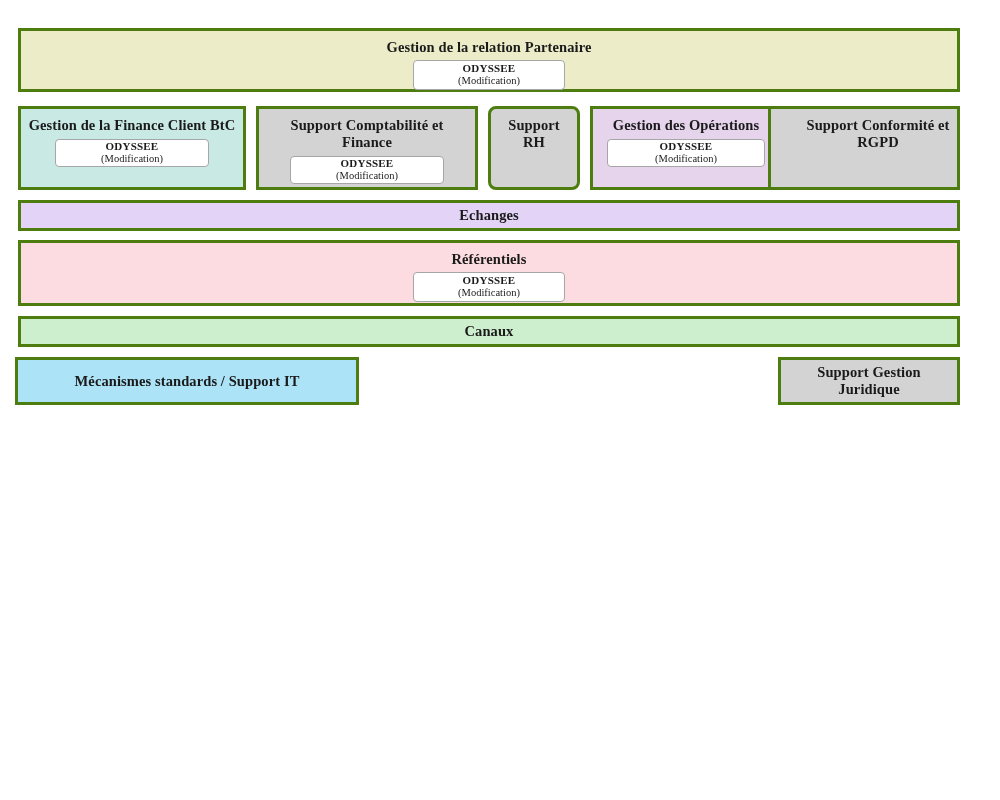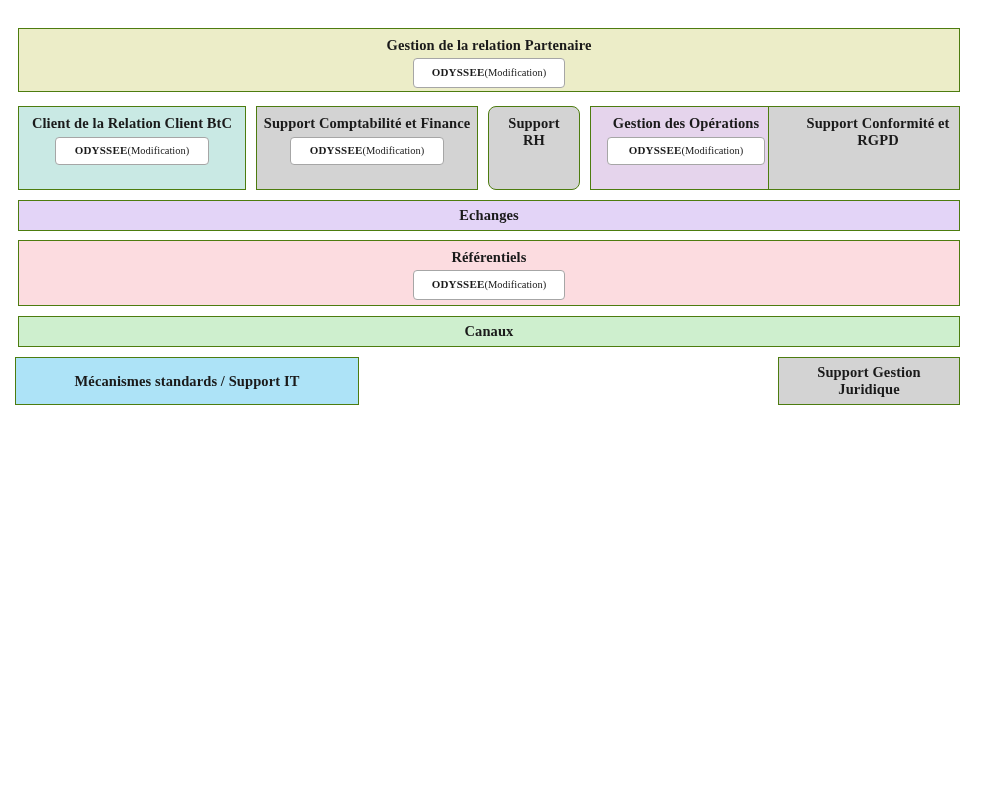--- a/index.html
+++ b/index.html
@@ -19,21 +19,21 @@
     position: relative;
     width: 1000px;
     height: 800px;
     background: #ffffff;
   }
 
   
   .block {
     position: absolute;
     box-sizing: border-box;
-    border: 1px solid #4d7c0f;
+    border: 3px solid #4d7c0f;
     display: flex;
     flex-direction: column;
     align-items: center;
   }
   .block-title {
     font-weight: bold;
     font-size: 14.5px;
     line-height: 17px;
     text-align: center;
     letter-spacing: 0.1px;
@@ -41,21 +41,21 @@
     white-space: pre-line;
   }
 
   
   .app-chip {
     box-sizing: border-box;
     background: #ffffff;
     border: 1px solid #a6a6a6;
     border-radius: 4px;
     display: flex;
-    flex-direction: row;
+    flex-direction: column;
     align-items: center;
     justify-content: center;
     padding: 2px 0 3px 0;
   }
   .app-name {
     font-weight: bold;
     font-size: 11px;
     line-height: 13px;
     letter-spacing: 0.2px;
   }
@@ -120,21 +120,21 @@
 
   <div class="block" id="band-partenaire">
     <div class="block-title">Gestion de la relation Partenaire</div>
     <div class="app-chip">
       <div class="app-name">ODYSSEE</div>
       <div class="app-state">(Modification)</div>
     </div>
   </div>
 
   <div class="block row2" id="box-client-btc">
-    <div class="block-title">Client de la Relation Client BtC</div>
+    <div class="block-title">Gestion de la Finance Client BtC</div>
     <div class="app-chip">
       <div class="app-name">ODYSSEE</div>
       <div class="app-state">(Modification)</div>
     </div>
   </div>
 
   <div class="block row2" id="box-comptabilite">
     <div class="block-title">Support Comptabilité et Finance</div>
     <div class="app-chip">
       <div class="app-name">ODYSSEE</div>

